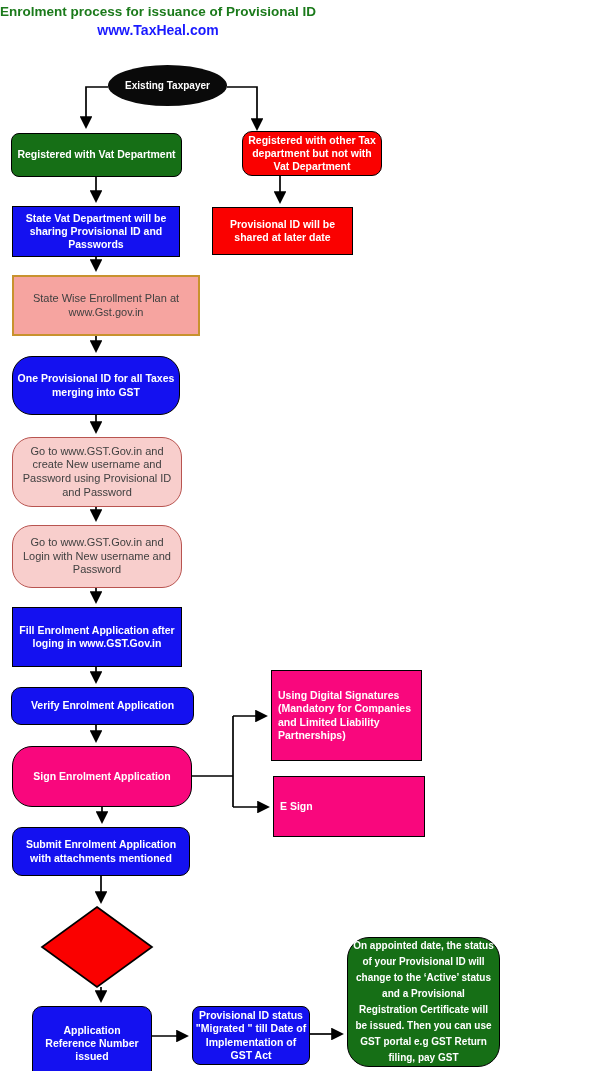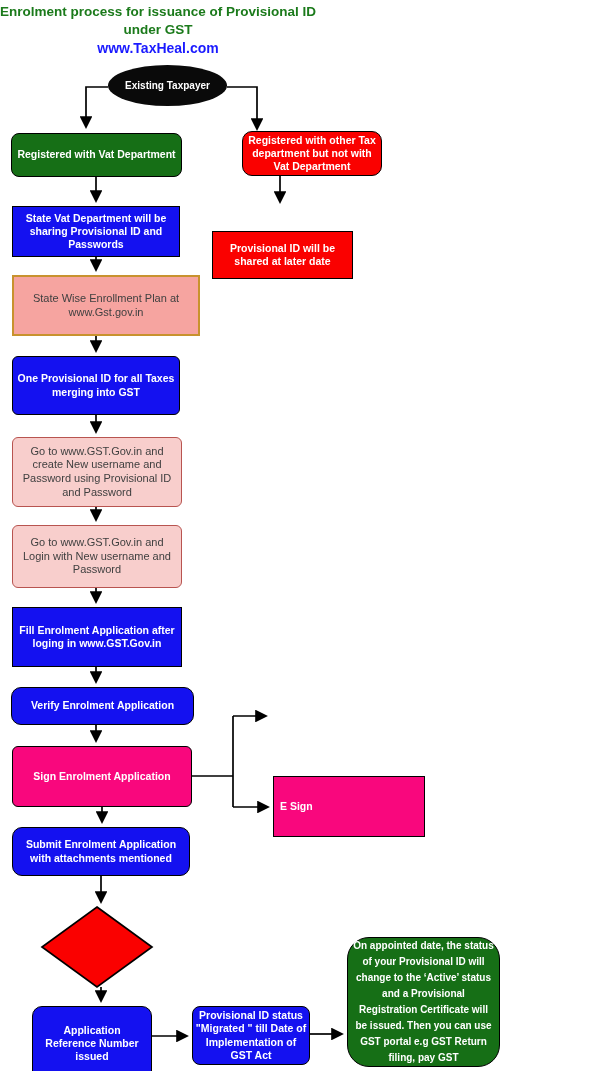--- a/index.html
+++ b/index.html
@@ -18,21 +18,21 @@
     color:#ffffff; border:1.8px solid #000000; padding:18px 4px;
   }
   .green   { background:#166f16; }
   .red     { background:#fa0100; }
   .blue    { background:#1411f0; }
   .magenta { background:#f9077d; }
   .pink    { background:#f8cecc; border:1.5px solid #b85450; color:#404040; font-weight:normal; font-size:11px; }
   .salmon  { background:#f6a4a0; border:2px solid #c8922e; color:#404040; font-weight:normal; font-size:11px; }
   .r8  { border-radius:8px; }
   .r10 { border-radius:10px; }
-  .r14 { border-radius:6px; }
+  .r14 { border-radius:20px; }
   .r22 { border-radius:22px; }
   .left-align { justify-content:flex-start; text-align:left; padding-left:6px; }
 
   .ellipse {
     position:absolute; left:108px; top:65px; width:119px; height:41px;
     background:#0a0a0a; border-radius:50%; color:#ffffff;
     display:flex; align-items:center; justify-content:center;
     font-size:10px; font-weight:bold;
   }
   .diamond-label {
@@ -43,21 +43,20 @@
   svg.connectors { position:absolute; left:0; top:0; width:616px; height:1071px; }
   .small-text { font-size:10px; line-height:16px; }
 </style>
 </head>
 <body>
 
 <div class="canvas">
 
   <div class="title-block">
     <div class="title-line">Enrolment process for issuance of Provisional ID</div>
-    <div class="title-line">under GST</div>
     <div class="title-site">www.TaxHeal.com</div>
   </div>
 
   <svg class="connectors" viewBox="0 0 616 1071">
     <defs>
       <marker id="arr" viewBox="0 0 10 10" refX="8.5" refY="5" markerWidth="7.5" markerHeight="7.5" orient="auto-start-reverse">
         <path d="M0,0 L10,5 L0,10 Z" fill="#000"></path>
       </marker>
     </defs>
     <g stroke="#000" stroke-width="1.7" fill="none">
@@ -86,36 +85,37 @@
   </svg>
 
   <div class="ellipse">Existing Taxpayer</div>
 
   <div class="node green r8" style="left:11px; top:133px; width:171px; height:44px;">Registered with Vat Department</div>
 
   <div class="node red r10" style="left:206px; top:131px; width:140px; height:45px; padding:2px 2px;margin-left:36px;">Registered with other Tax department but not with Vat Department</div>
 
   <div class="node blue" style="left:12px; top:206px; width:168px; height:51px;">State Vat Department will be sharing Provisional ID and Passwords</div>
 
-  <div class="node red" style="left:212px; top:207px; width:141px; height:48px;margin-top:24px;">Provisional ID  will be shared at later date</div>
+  <div class="node red" style="left:212px; top:207px; width:141px; height:48px;">Provisional ID  will be shared at later date</div>
 
   <div class="node salmon" style="left:12px; top:275px; width:188px; height:61px;">State Wise Enrollment Plan at www.Gst.gov.in</div>
 
   <div class="node blue r14" style="left:12px; top:356px; width:168px; height:59px;">One Provisional ID for all Taxes merging into GST</div>
 
   <div class="node pink r14" style="left:12px; top:525px; width:170px; height:63px;">Go to www.GST.Gov.in and Login with New username and Password</div>
 
   <div class="node pink r14" style="left:12px; top:437px; width:170px; height:70px;">Go to www.GST.Gov.in and create New username and Password using Provisional ID and Password</div>
 
   <div class="node blue" style="left:12px; top:607px; width:170px; height:60px;">Fill Enrolment Application after loging in www.GST.Gov.in</div>
 
   <div class="node blue r10" style="left:11px; top:687px; width:183px; height:38px;">Verify  Enrolment Application</div>
 
   <div class="node magenta r14" style="left:12px; top:746px; width:180px; height:61px;">Sign Enrolment Application</div>
 
+  <div class="node magenta left-align" style="left:271px; top:670px; width:151px; height:91px;">Using Digital Signatures (Mandatory for Companies and Limited Liability Partnerships)</div>
 
   <div class="node magenta left-align" style="left:273px; top:776px; width:152px; height:61px;">E Sign</div>
 
   <div class="node blue r10" style="left:12px; top:827px; width:178px; height:49px;">Submit Enrolment Application with attachments mentioned</div>
 
 
   <div class="node blue r10" style="left:32px; top:1006px; width:120px; height:75px;">Application Reference Number issued</div>
 
   <div class="node blue r8" style="left:192px; top:1006px; width:118px; height:59px; padding:2px 2px;">Provisional ID status "Migrated " till  Date of Implementation of GST Act</div>
 

